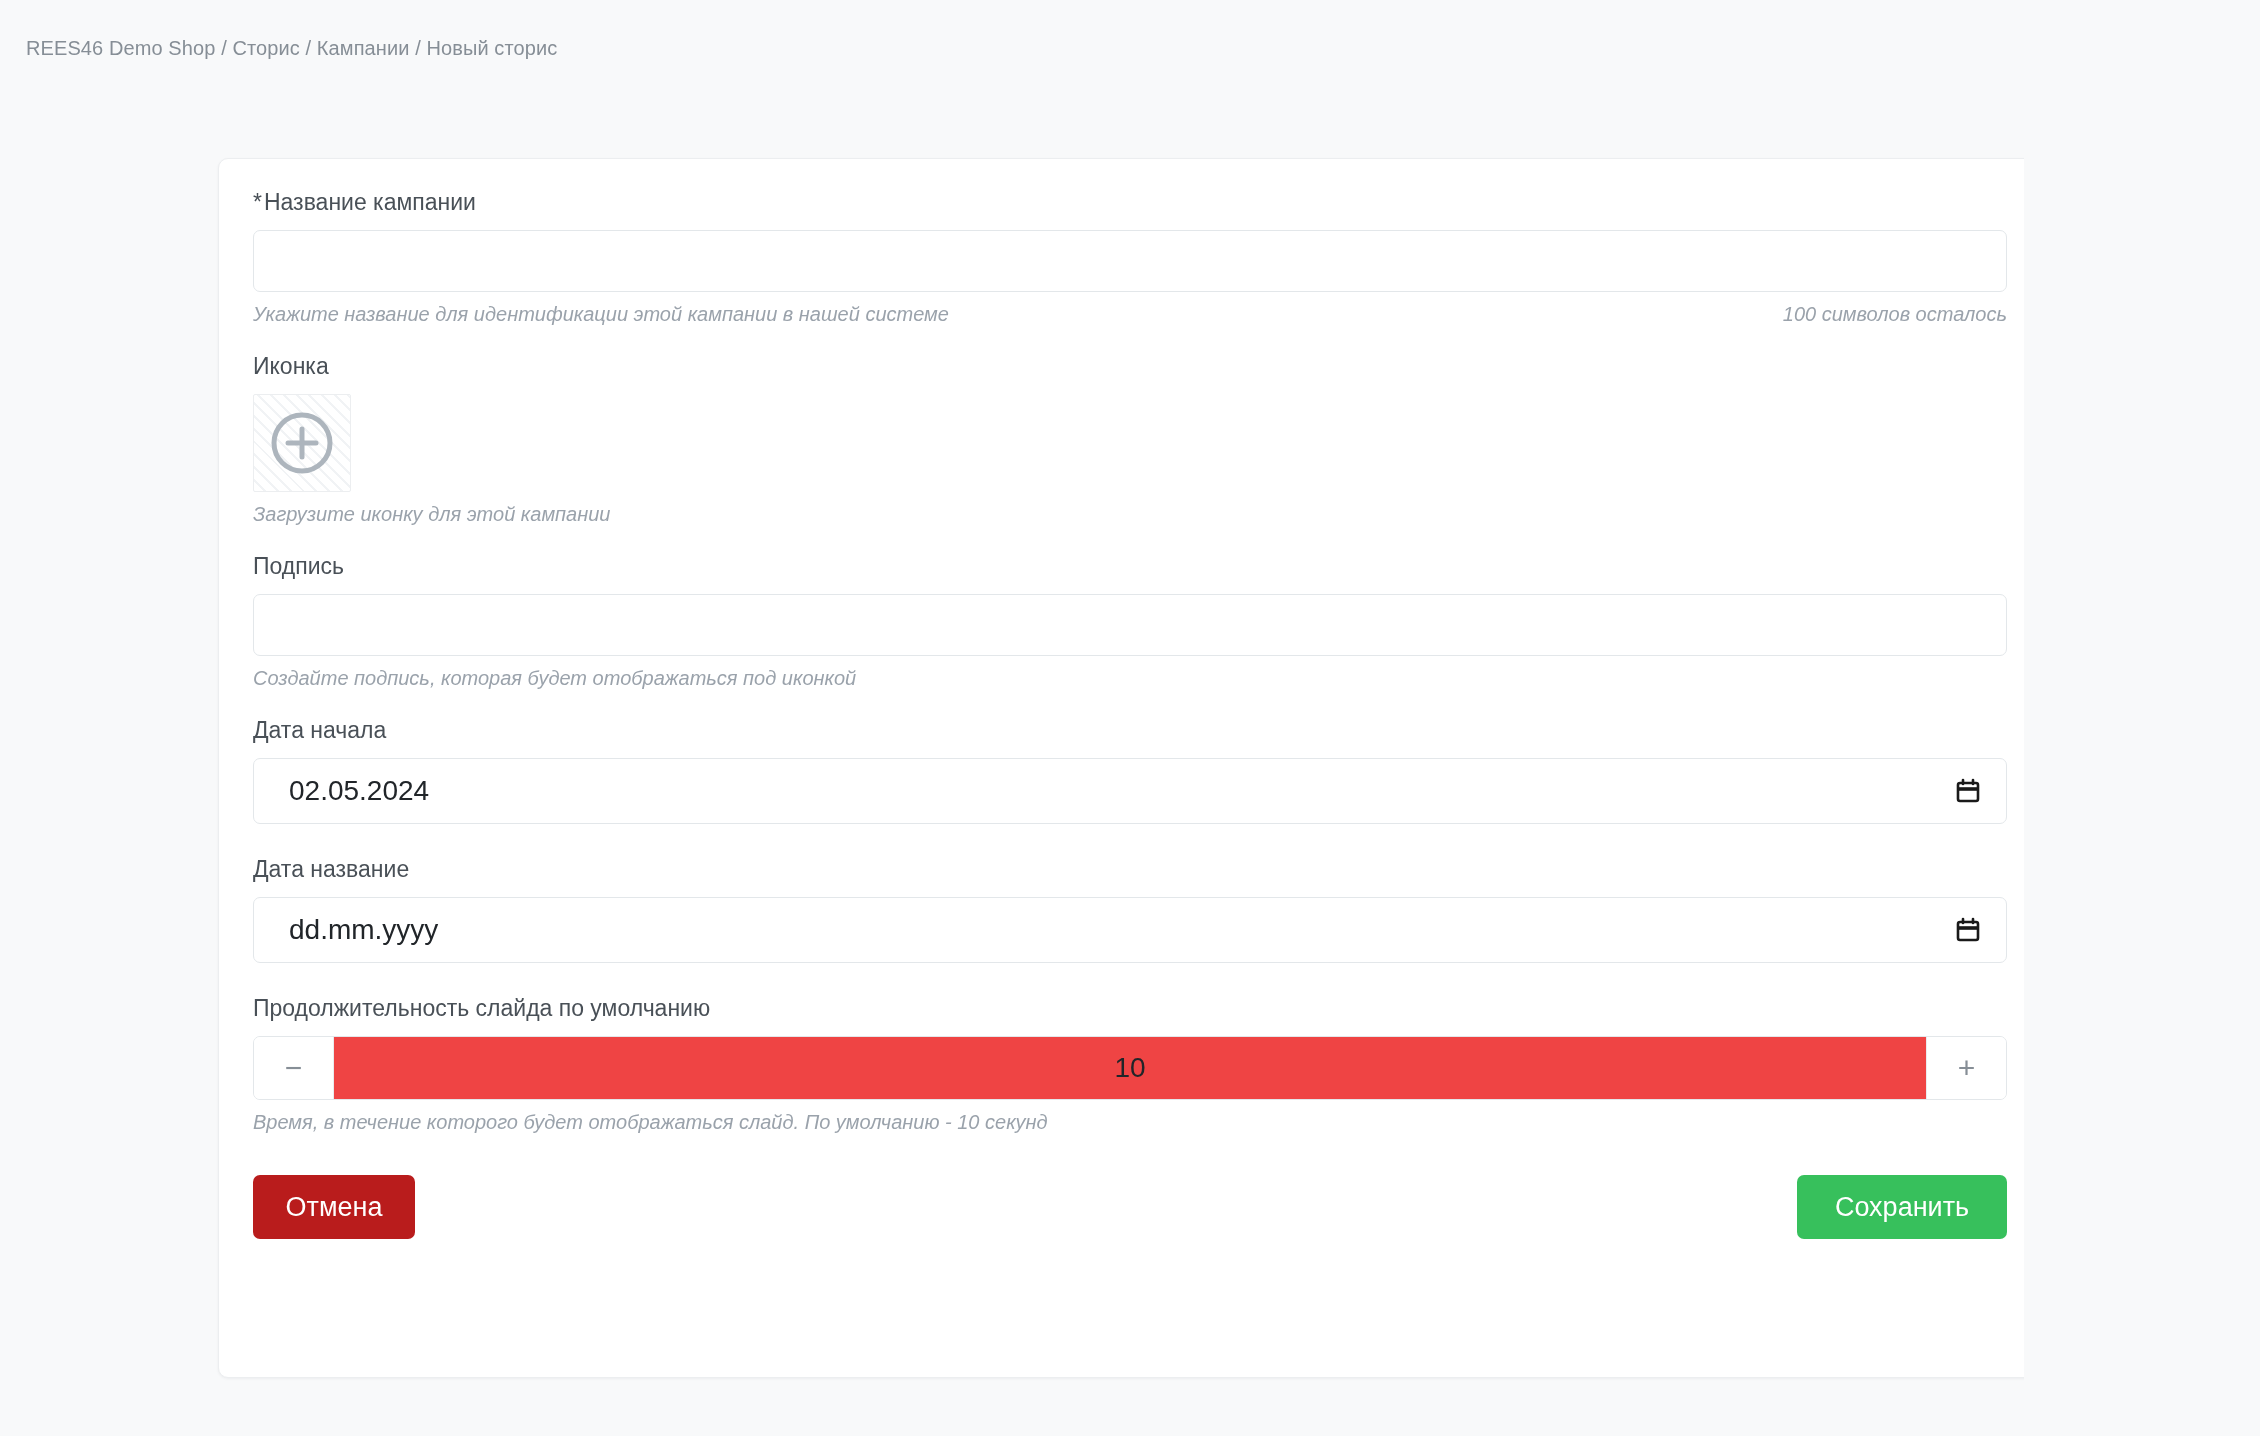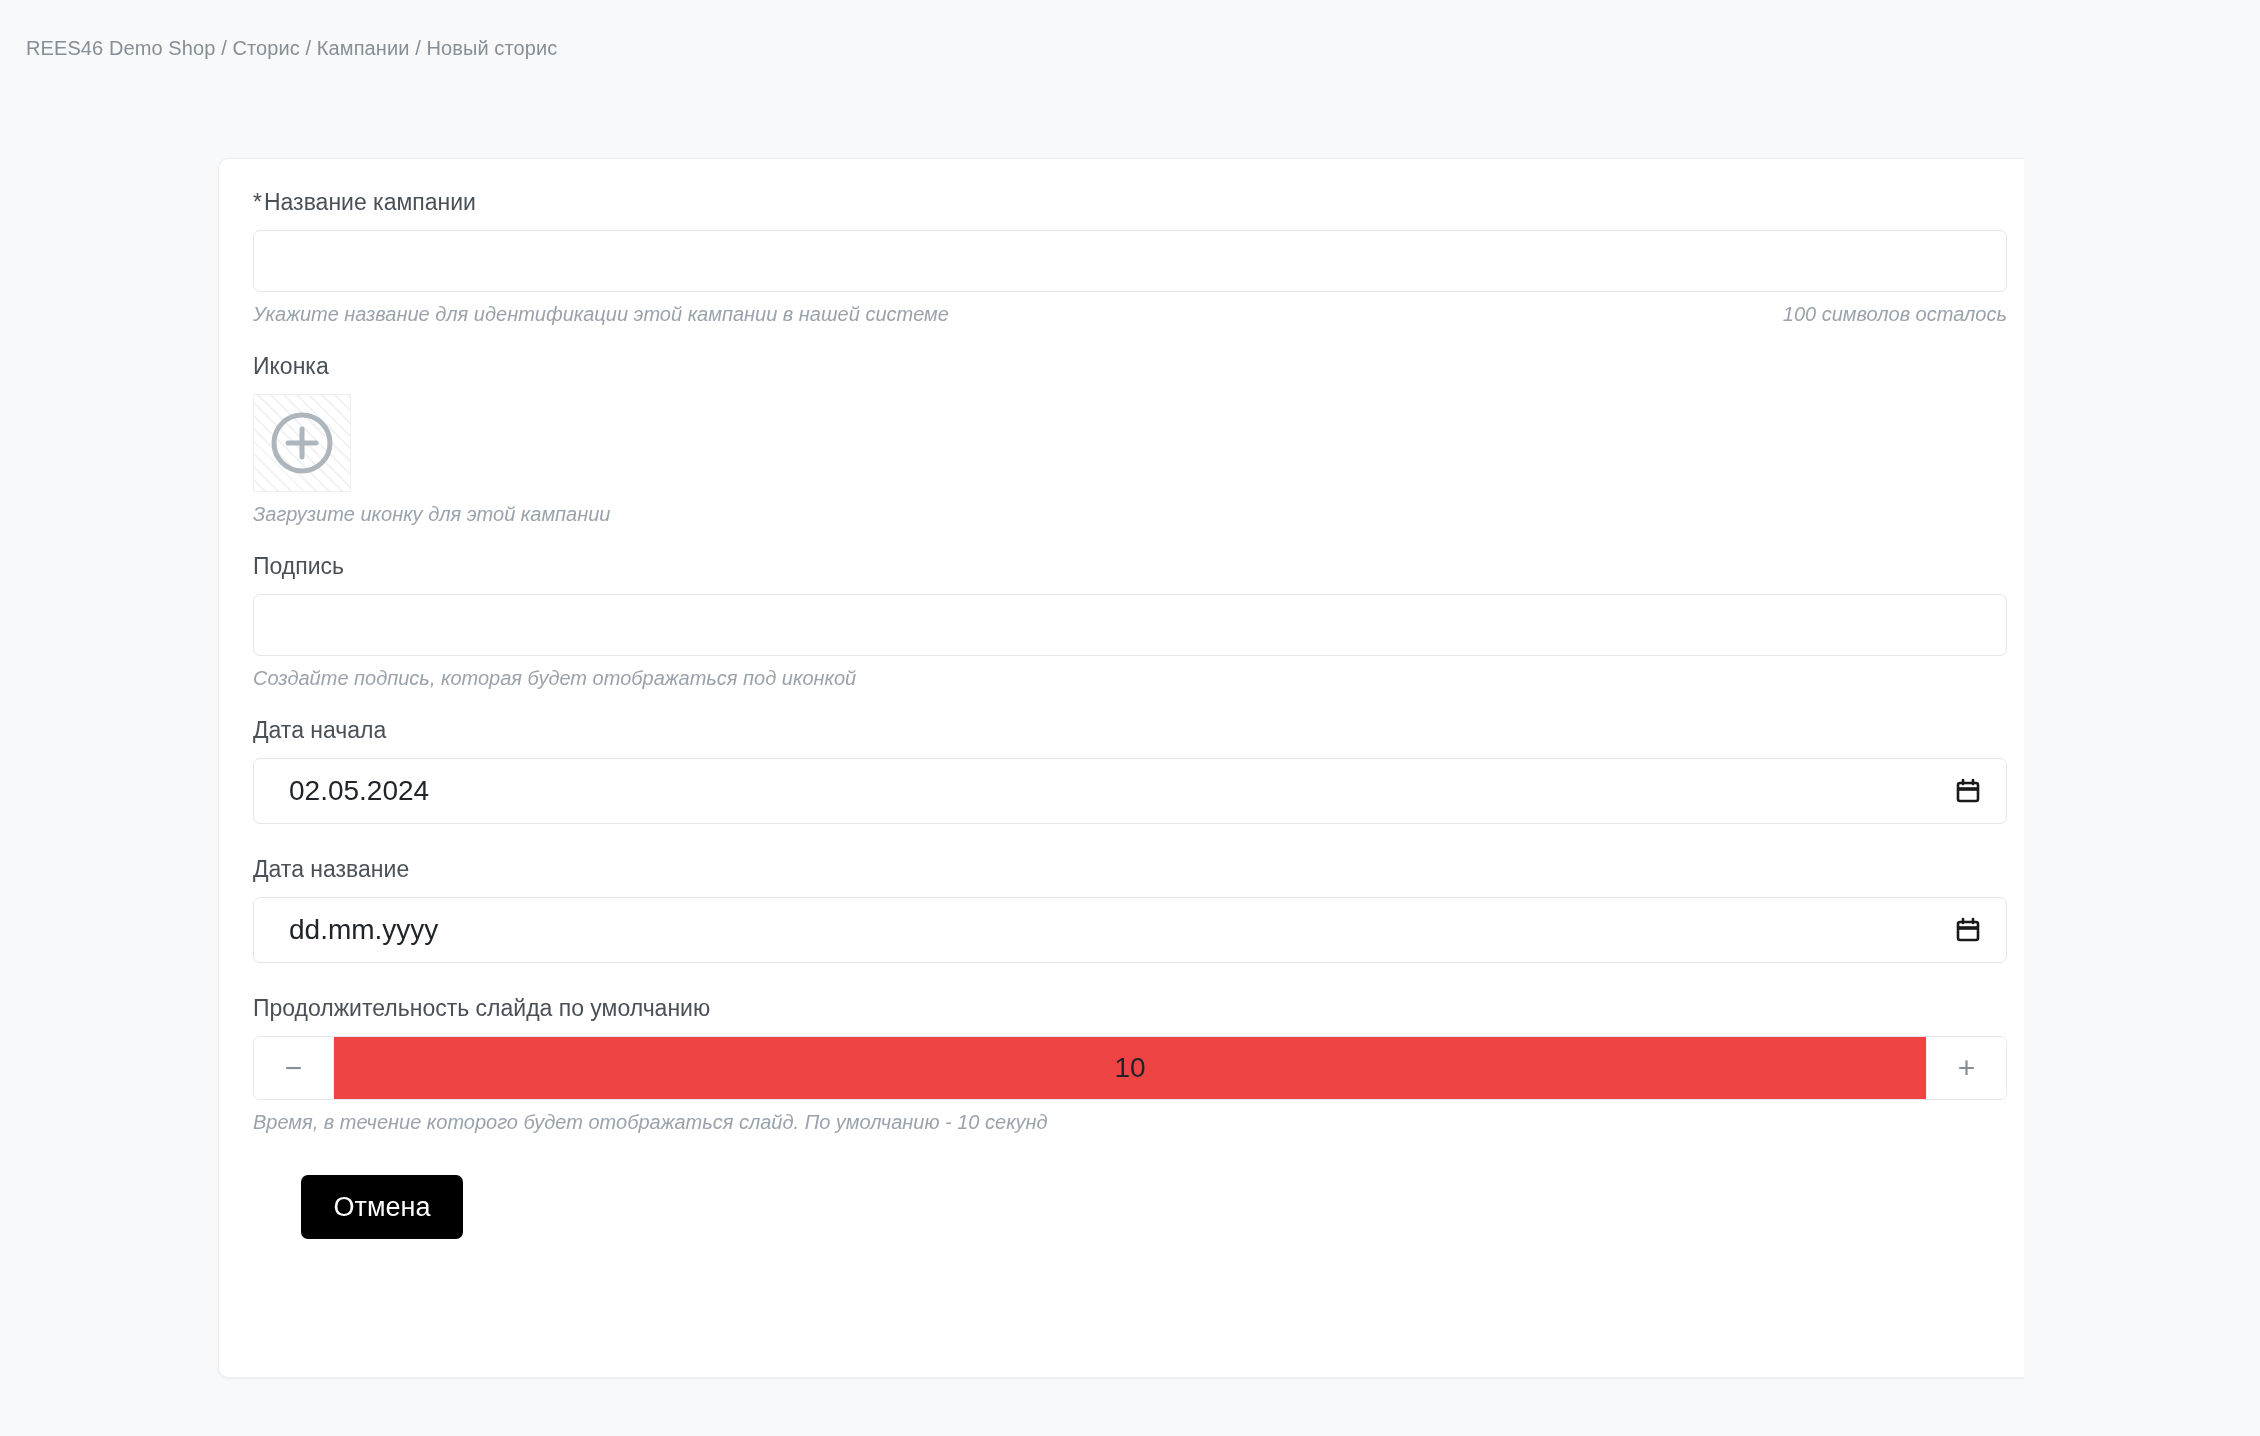--- a/index.html
+++ b/index.html
@@ -212,21 +212,21 @@
     border-radius: 7px;
     font-family: "Liberation Sans", sans-serif;
     font-size: 27px;
     color: #ffffff;
     cursor: pointer;
     padding: 0 30px;
     height: 64px;
     line-height: 64px;
     white-space: nowrap;
   }
-  .btn-cancel { background: #000000; min-width: 162px; margin-left: 48px; }
+  .btn-cancel { background: #b91c1c; min-width: 162px; }
   .btn-save   { background: #37c05c; min-width: 210px; }
 </style>
 </head>
 <body>
 
 <div class="page">
 
   <div class="breadcrumb">REES46 Demo Shop / Сторис / Кампании / Новый сторис</div>
 
 
@@ -315,18 +315,19 @@
           <input class="step-value" type="text" value="10" style="">
           <button class="step-btn plus" type="button">+</button>
         </div>
         <div class="hint-row">
           <div class="hint">Время, в течение которого будет отображаться слайд. По умолчанию - 10 секунд</div>
         </div>
       </div>
 
       <div class="actions">
         <button class="btn btn-cancel" type="button">Отмена</button>
+        <button class="btn btn-save" type="button">Сохранить</button>
       </div>
 
     </div>
   </div>
 
 </div>
 
 </body></html>

